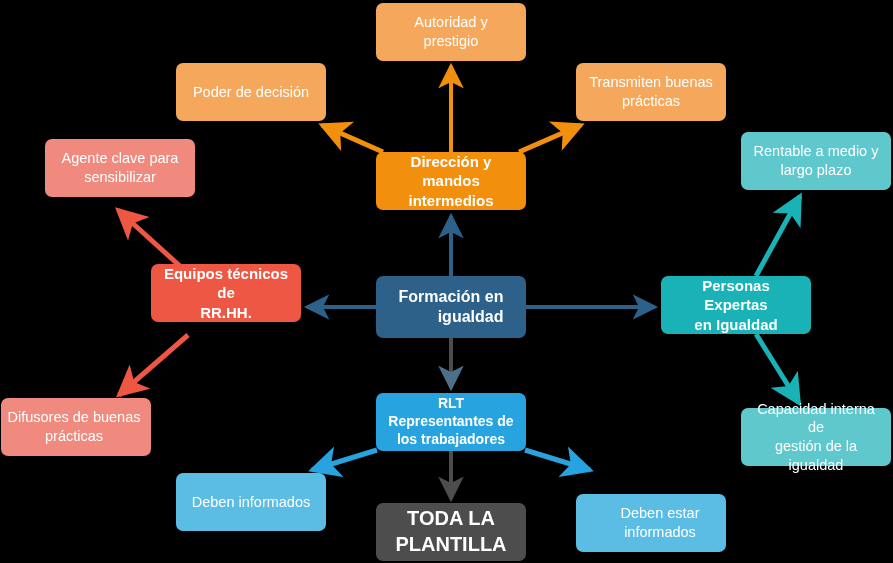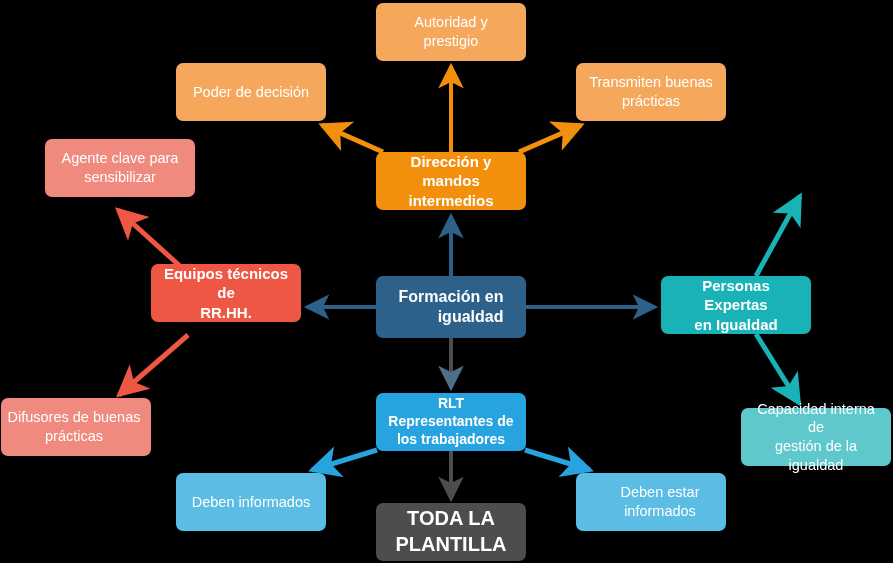--- a/index.html
+++ b/index.html
@@ -114,26 +114,28 @@
   <div class="node n-orange" style="left:376px;top:152px;width:150px;height:58px;">Dirección y mandos
 intermedios</div>
   <div class="node n-salmon" style="left:1px;top:139px;width:150px;height:58px;margin-left:44px;">Agente clave para
 sensibilizar</div>
   <div class="node n-red" style="left:151px;top:264px;width:150px;height:58px;">Equipos técnicos de
 RR.HH.</div>
   <div class="node n-salmon" style="left:1px;top:398px;width:150px;height:58px;padding-left:6px;">Difusores de buenas
 prácticas</div>
   <div class="node n-darkblue" style="left:376px;top:276px;width:150px;height:62px;text-align:right;">Formación en
 igualdad</div>
+  <div class="node n-lightteal" style="left:741px;top:132px;width:150px;height:58px;">Rentable a medio y
+largo plazo</div>
   <div class="node n-teal" style="left:661px;top:276px;width:150px;height:58px;">Personas Expertas
 en Igualdad</div>
   <div class="node n-lightteal" style="left:741px;top:408px;width:150px;height:58px;">Capacidad interna de
 gestión de la igualdad</div>
   <div class="node n-blue" style="left:376px;top:393px;width:150px;height:58px;font-size:14px;">RLT
 Representantes de
 los trabajadores</div>
   <div class="node n-lightblue" style="left:176px;top:473px;width:150px;height:58px;">Deben informados</div>
-  <div class="node n-lightblue" style="left:576px;top:473px;width:150px;height:58px;padding-left:28px;">Deben estar
+  <div class="node n-lightblue" style="left:576px;top:494px;width:150px;height:58px;padding-left:28px;">Deben estar
 informados</div>
   <div class="node n-gray" style="left:376px;top:503px;width:150px;height:58px;">TODA LA
 PLANTILLA</div>
 
 </div>
 
 </body></html>

